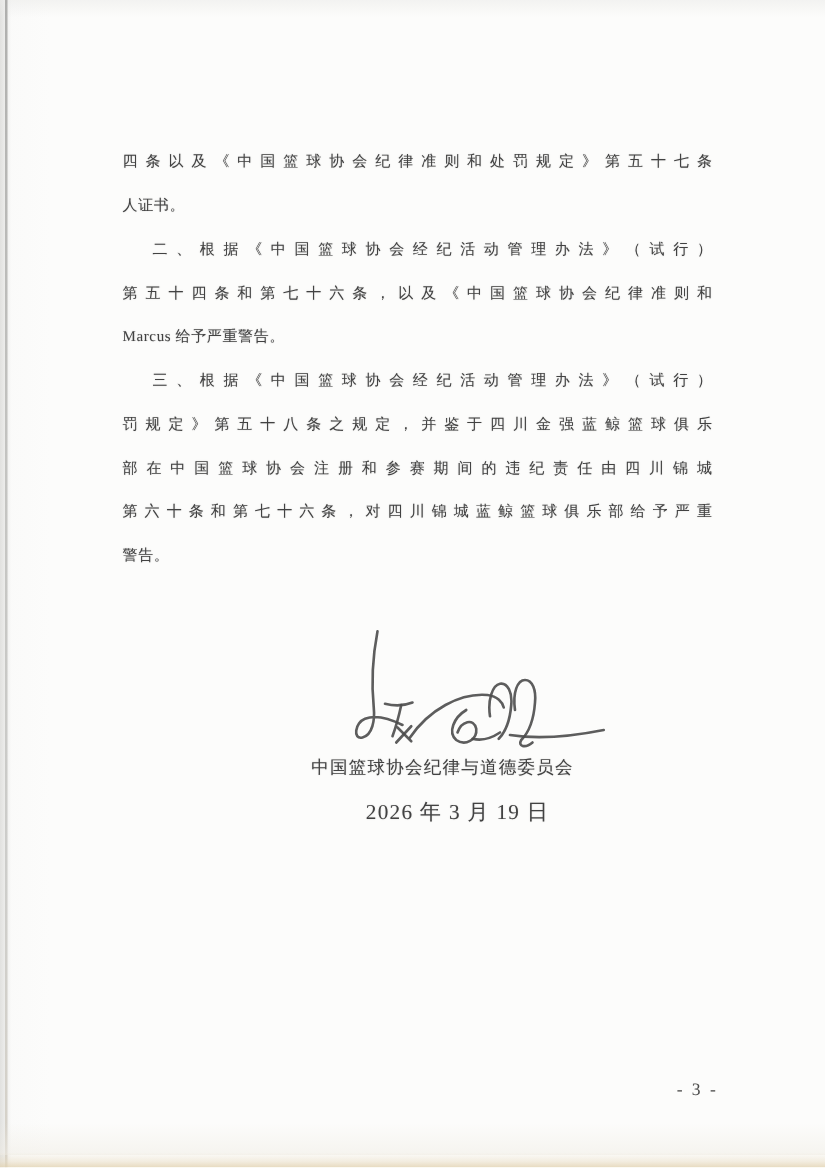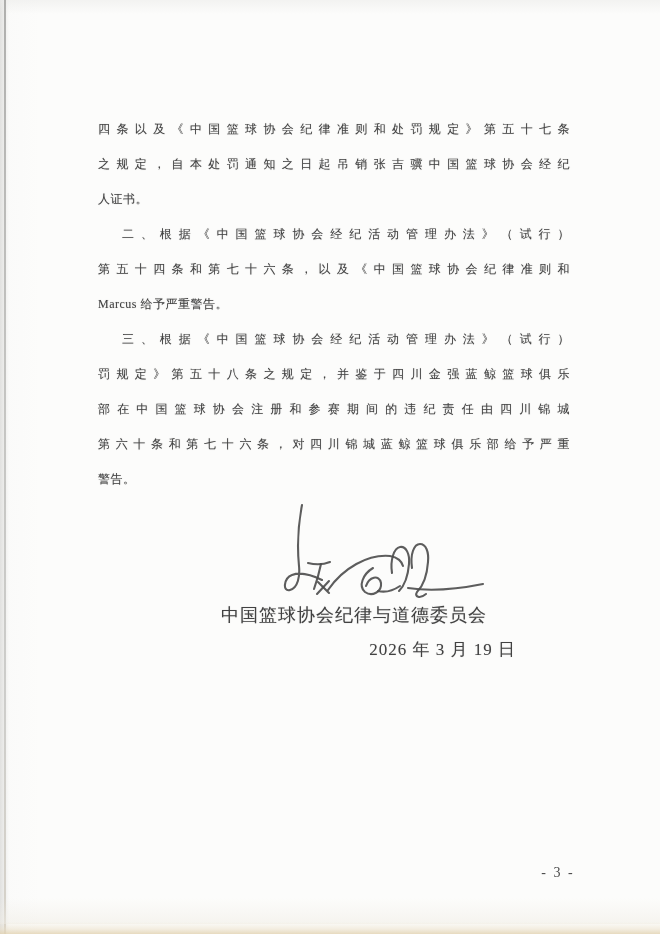--- a/index.html
+++ b/index.html
@@ -35,47 +35,46 @@
     margin-top:36px;
   }
   .para{margin:0;padding:0;}
   .line{display:block;text-align:justify;text-align-last:justify;}
   .line.end{text-align-last:left;}
   .line.indent{text-indent:2em;}
   .signature-svg{position:absolute;left:278px;top:498px;}
   .signature-svg path{fill:none;stroke:#4b4b4b;stroke-width:2.1;stroke-linecap:round;stroke-linejoin:round;opacity:.9;}
   .issuer-name{
     position:absolute;left:204px;top:602px;width:300px;
-    font-size:18px;line-height:26px;text-align:center;
+    font-size:14px;line-height:26px;text-align:center;
     letter-spacing:1px;
     text-shadow:0 0 1px rgba(80,80,80,.35);
   }
   .issue-date{
     position:absolute;left:216px;top:637px;width:300px;
-    font-size:17px;line-height:26px;text-align:right;
+    font-size:17px;line-height:26px;text-align:center;
     letter-spacing:1px;
     text-shadow:0 0 1px rgba(80,80,80,.3);
   }
   .page-number{
     position:absolute;left:508px;top:864px;width:100px;
     font-size:14px;line-height:18px;text-align:center;
     letter-spacing:2px;color:#4a4a4a;
   }
 </style>
 </head>
 <body>
 
 <div class="page">
 
   <div class="scan-edge-left"></div>
 
   <div class="body-text">
     <div class="para">
       <span class="line">四条以及《中国篮球协会纪律准则和处罚规定》第五十七条</span>
-      <span class="line">之规定，自本处罚通知之日起吊销张吉骥中国篮球协会经纪</span>
       <span class="line end">人证书。</span>
     </div>
     <div class="para">
       <span class="line indent">二、根据《中国篮球协会经纪活动管理办法》（试行）</span>
       <span class="line">第五十四条和第七十六条，以及《中国篮球协会纪律准则和</span>
       <span class="line end">Marcus 给予严重警告。</span>
     </div>
     <div class="para">
       <span class="line indent">三、根据《中国篮球协会经纪活动管理办法》（试行）</span>
       <span class="line">罚规定》第五十八条之规定，并鉴于四川金强蓝鲸篮球俱乐</span>

